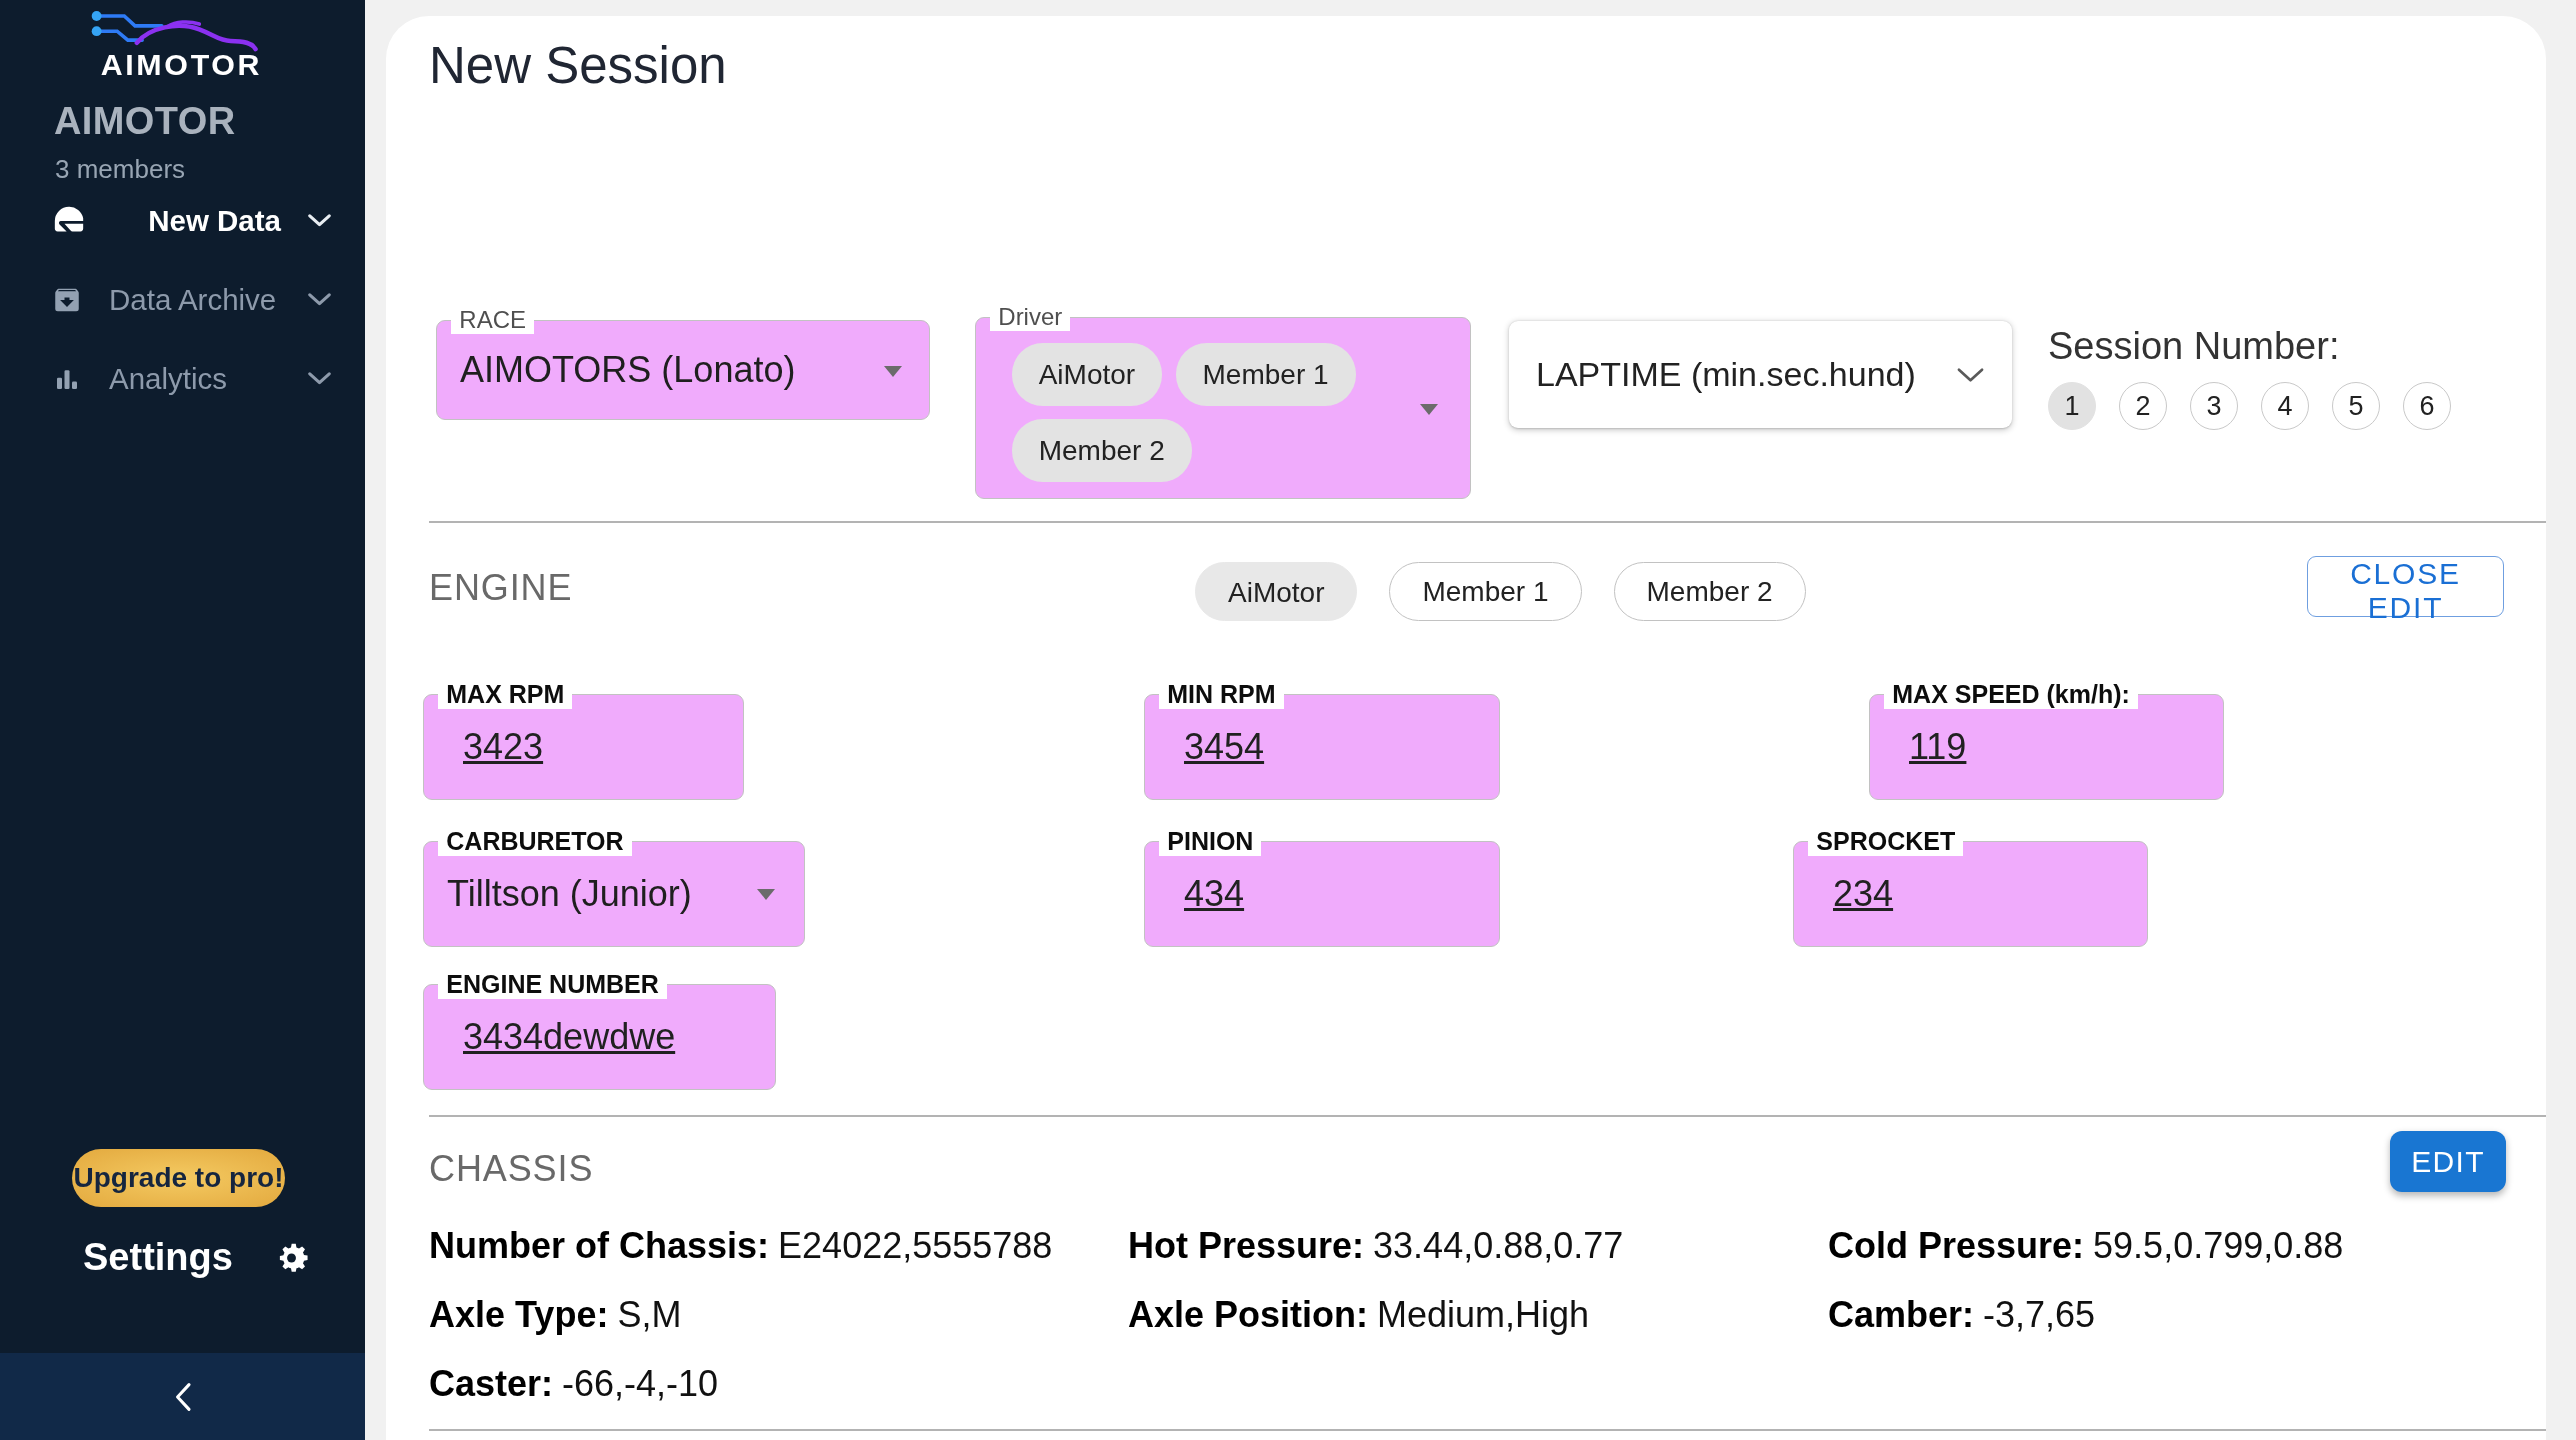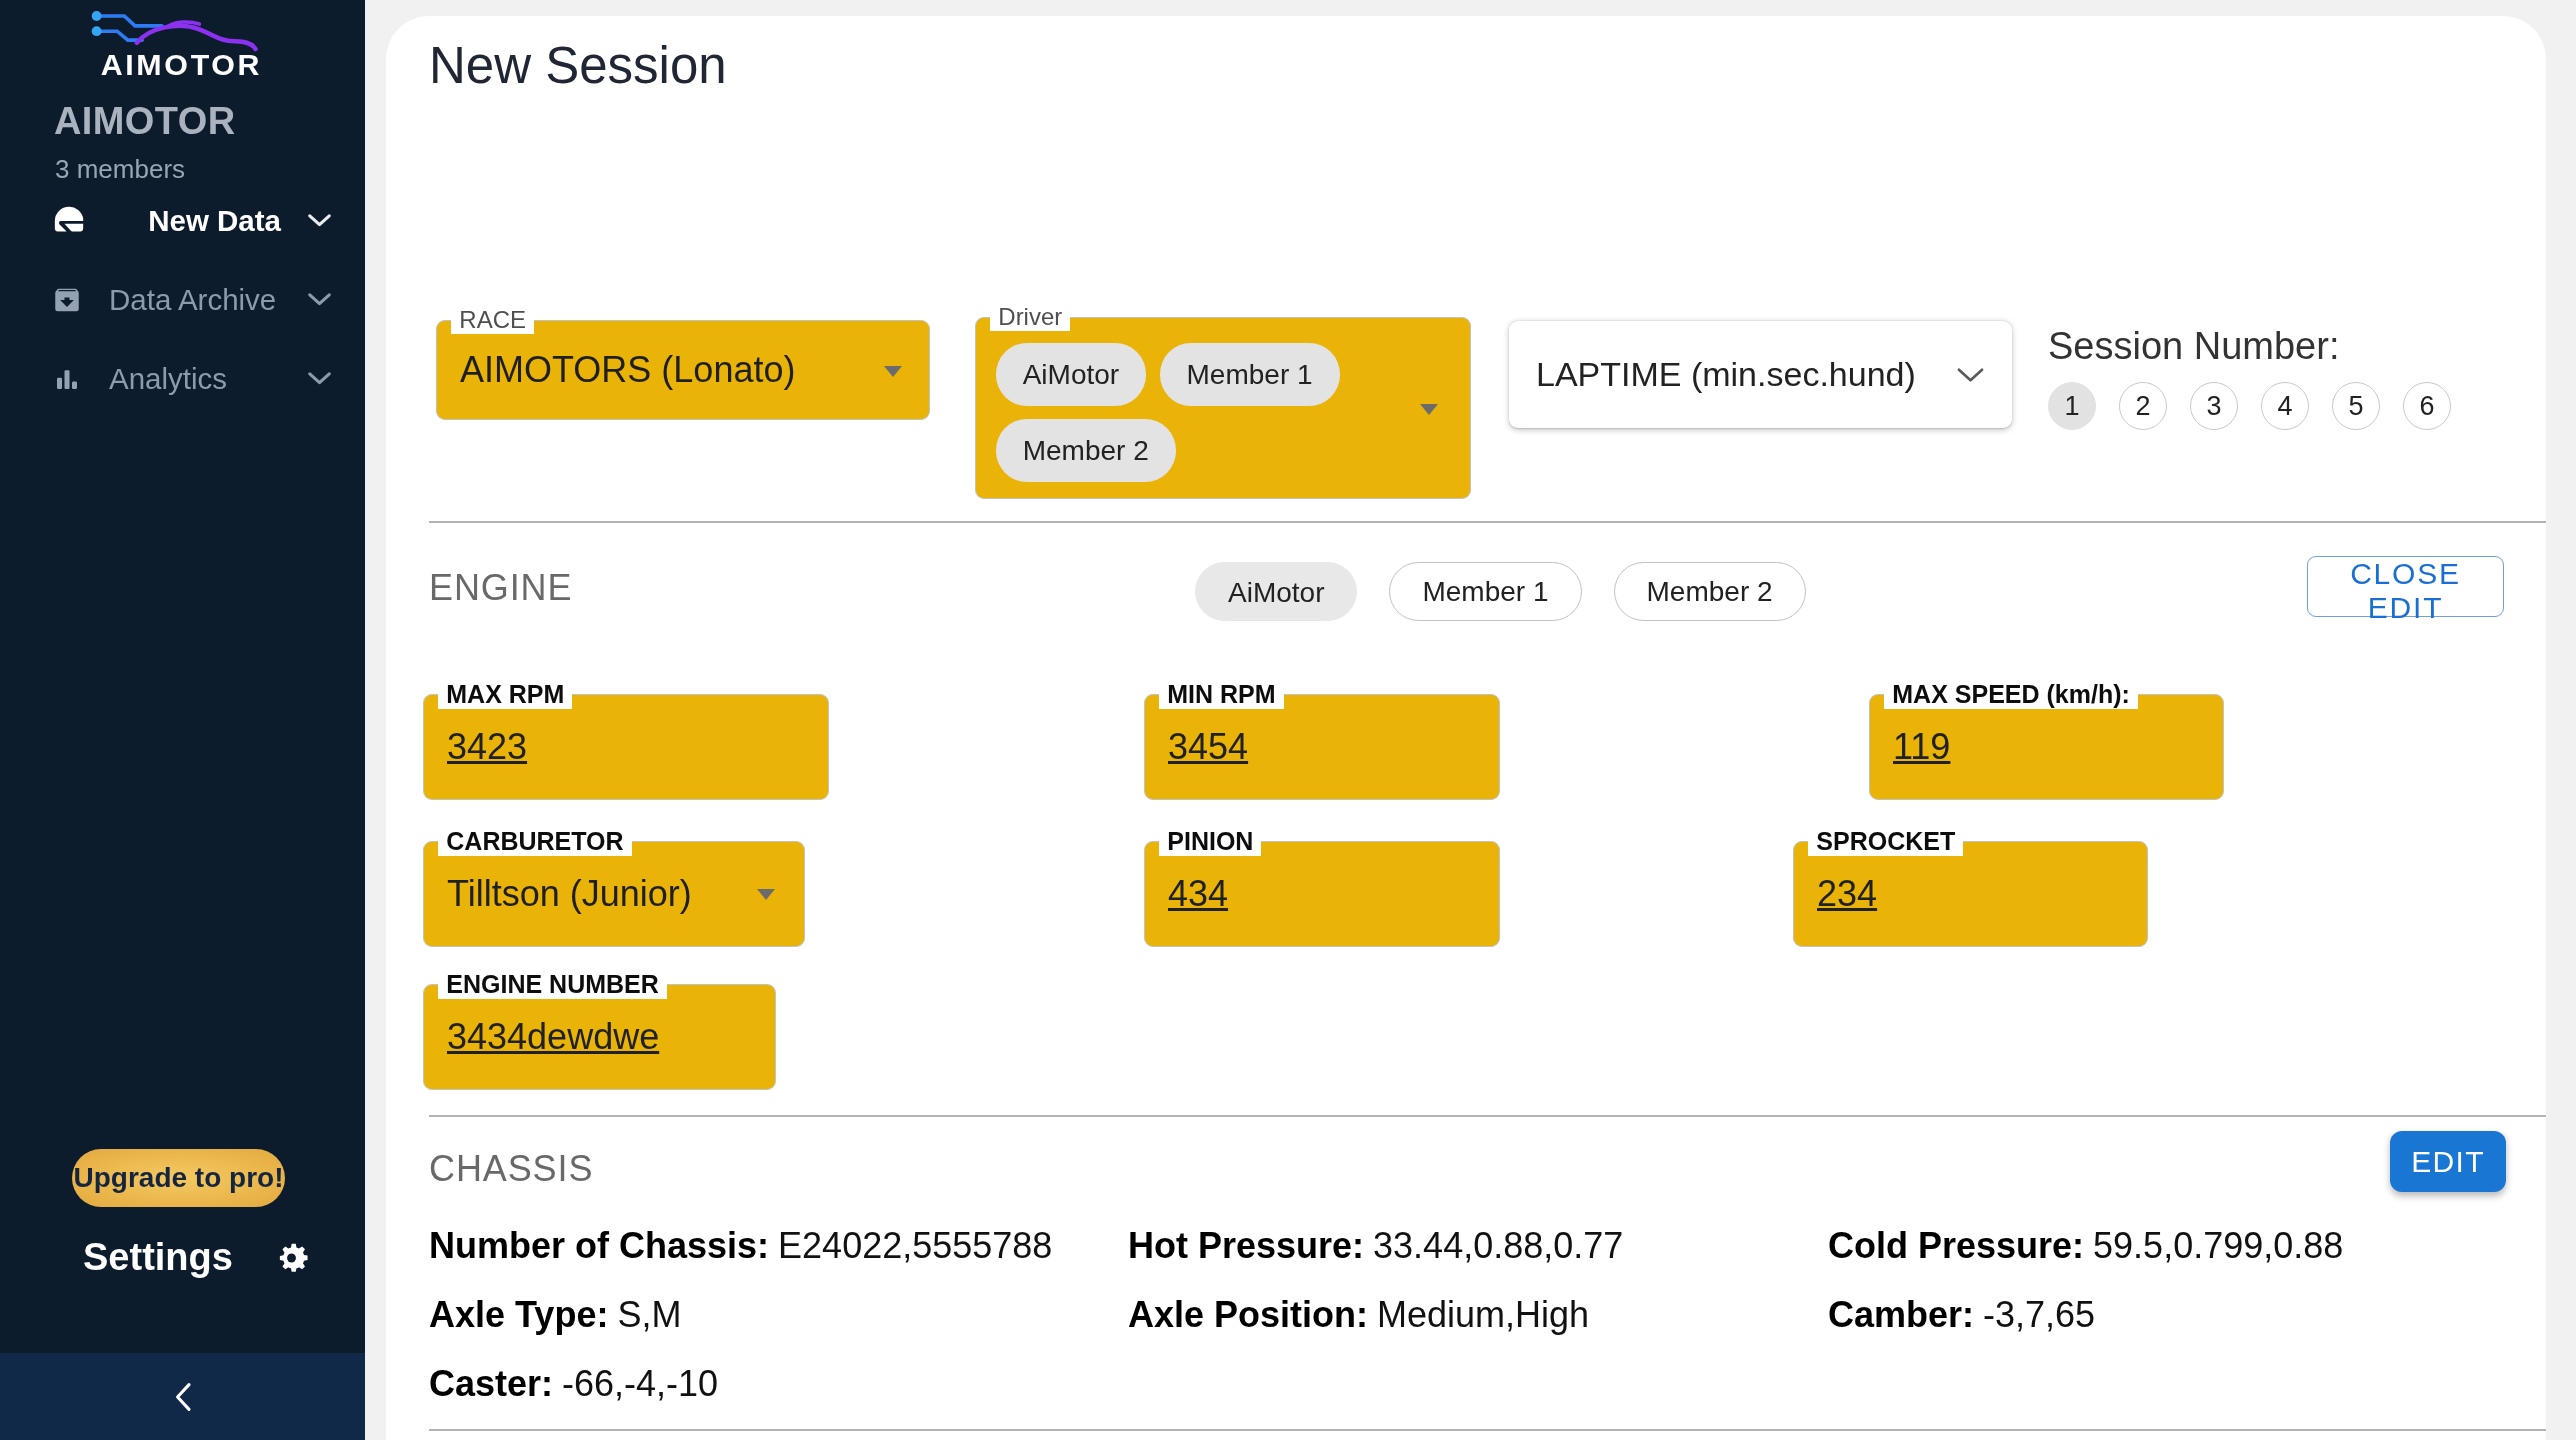--- a/index.html
+++ b/index.html
@@ -22,21 +22,21 @@
     border:none; font-family:inherit; font-size:28px; font-weight:bold; color:#15253f; cursor:pointer; }
   .settings-row { position:absolute; left:83px; top:1236px; display:flex; align-items:center; gap:38px; cursor:pointer; }
   .settings-label { font-size:38px; font-weight:bold; color:#ffffff; }
   .sidebar-footer { position:absolute; left:0; top:1353px; width:365px; height:87px; background:#112948; display:flex; align-items:center; justify-content:center; cursor:pointer; }
 
   
   .main-card { position:absolute; left:386px; top:16px; width:2160px; height:1424px; background:#ffffff; border-radius:43px 43px 0 0; }
   .page-title { position:absolute; left:43px; top:19.7px; font-size:51px; font-weight:500; color:#202633; }
 
   
-  .ofield { position:absolute; border:1.8px solid #c2c2c2; border-radius:9px; background:#eab308; }
+  .ofield { position:absolute; border:1.8px solid #c2c2c2; border-radius:9px; background:#f0abfc;padding-left:16px; }
   .ofield .flabel { position:absolute; top:-15px; left:14.3px; background:#fff; padding:0 8px; font-size:24px; color:#4f4f4f; white-space:nowrap; }
   .ofield .flabel-bold { font-weight:bold; color:#0d0d0d; font-size:25px; }
   .ofield .fvalue { position:absolute; left:23px; top:0; height:100%; display:flex; align-items:center; font-size:36px; color:#1f1f1f; white-space:nowrap; }
   .ofield input { width:100%; height:100%; border:none; outline:none; border-radius:9px; padding-left:23px; font-family:inherit; font-size:36px; color:#212121; background:transparent;text-decoration:underline; }
   .caret { position:absolute; width:0; height:0; border-left:9.8px solid transparent; border-right:9.8px solid transparent; border-top:11.6px solid #6b6b6b; }
 
   
   .race-field { left:50px; top:304px; width:494px; height:100px; cursor:pointer; }
   .driver-field { left:589px; top:301px; width:496px; height:182px; cursor:pointer; }
   .chips { display:flex; flex-wrap:wrap; gap:13.4px; padding:25px 107px 0 19.7px; }
@@ -184,21 +184,21 @@
   <div class="section-heading" style="top:551px;">ENGINE</div>
 
   <div class="engine-tabs">
     <button class="etab etab-selected">AiMotor</button>
     <button class="etab">Member 1</button>
     <button class="etab">Member 2</button>
   </div>
 
   <button class="close-edit-btn">CLOSE EDIT</button>
 
-  <div class="ofield" style="left:37px; top:678px; width:406px; height:106px;">
+  <div class="ofield" style="left:37px; top:678px; width:321px; height:106px;">
     <span class="flabel flabel-bold">MAX RPM</span>
     <input value="3423" style="">
   </div>
   <div class="ofield" style="left:758px; top:678px; width:356px; height:106px;">
     <span class="flabel flabel-bold">MIN RPM</span>
     <input value="3454" style="">
   </div>
   <div class="ofield" style="left:1483px; top:678px; width:355px; height:106px;">
     <span class="flabel flabel-bold">MAX SPEED (km/h):</span>
     <input value="119" style="">

